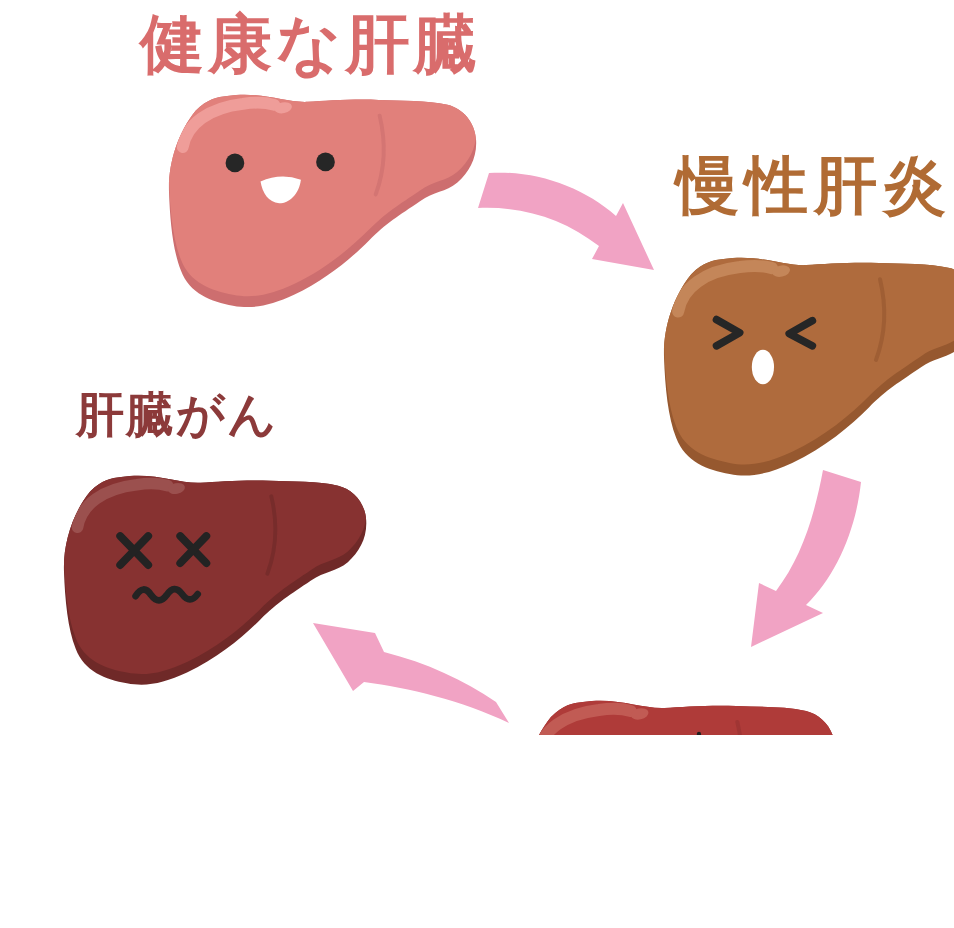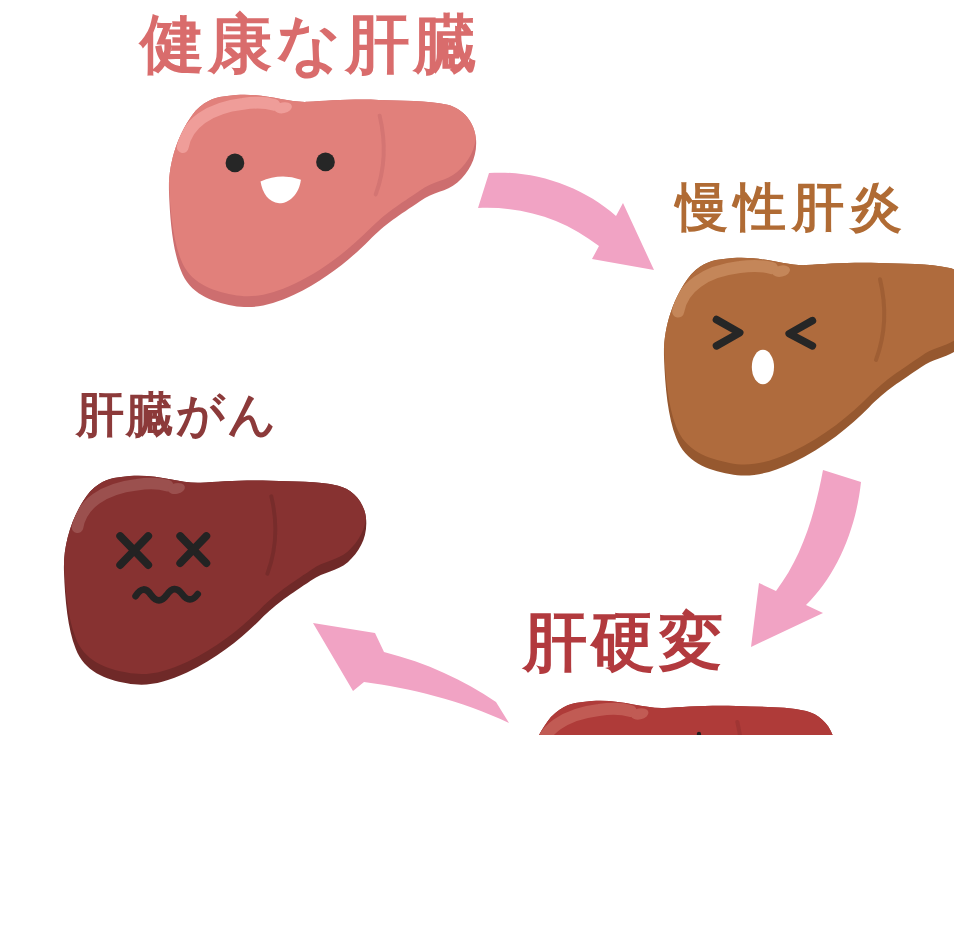--- a/index.html
+++ b/index.html
@@ -7,21 +7,21 @@
     position:relative;width:954px;height:735px;background:#ffffff;overflow:hidden;
     font-family:"DejaVu Sans","Liberation Sans",sans-serif;
     margin-left:36px;
   }
   .stage-label{
     position:absolute;font-weight:700;line-height:1;white-space:nowrap;
     font-family:"DejaVu Sans","Liberation Sans",sans-serif;
     z-index:3;
   }
   .label-healthy {left:104px;top:12px; font-size:64px;letter-spacing:4px;}
-  .label-chronic {left:640px;top:181px;font-size:52px;letter-spacing:6px;}
+  .label-chronic {left:640px;top:154px;font-size:63px;letter-spacing:6px;}
   .label-cirrhosis{left:487px;top:610px;font-size:64px;letter-spacing:4px;}
   .label-cancer  {left:40px; top:390px;font-size:48px;letter-spacing:2px;}
   .liver{position:absolute;z-index:2;}
   .liver-healthy {left:132px;top:93px; width:315px;}
   .liver-chronic {left:627px;top:256px;width:323px;}
   .liver-cirrhosis{left:487px;top:699px;width:319px;}
   .liver-cancer  {left:27px; top:474px;width:310px;}
   .arrow{position:absolute;z-index:1;}
   .arrow-1{left:440px;top:170px;width:185px;height:102px;}
   .arrow-2{left:710px;top:468px;width:120px;height:182px;}
@@ -49,21 +49,20 @@
         C 0 72, 10 40, 28 18
         C 40 6, 50 4, 60 3 Z"></path>
       <clipPath id="liver-clip">
           <use href="#liver-base"></use>
         </clipPath>
     </defs>
   </svg>
 
   <div class="stage-label label-healthy" style="color: rgb(217, 108, 108);">健康な肝臓</div>
   <div class="stage-label label-chronic" style="color: rgb(176, 107, 52);">慢性肝炎</div>
-  <div class="stage-label label-cirrhosis" style="color: rgb(178, 58, 62);">肝硬変</div>
   <div class="stage-label label-cancer" style="color: rgb(140, 58, 58);">肝臓がん</div>
 
   <svg class="liver liver-healthy" viewBox="0 0 320 220">
     <g clip-path="url(#liver-clip)">
       <rect x="-2" y="-2" width="324" height="224" fill="#CD6E6F"></rect>
       <use href="#liver-base" transform="translate(0,-11)" fill="#E1807B"></use>
       <path d="M 15 55 C 19 31, 42 15, 76 11 C 90 9, 101 10, 108 12" fill="none" stroke-width="12" stroke-linecap="round" stroke="#EF9D99"></path>
       <ellipse cx="117" cy="15" rx="9" ry="5.5" transform="rotate(-12 117 15)" fill="#EF9D99"></ellipse>
       <path d="M 215 23 C 221 48, 221 76, 211 103" fill="none" stroke-width="4" stroke-linecap="round" opacity="0.65" stroke="#CD6E6F"></path>
       <circle cx="68" cy="71" r="9.5" fill="#262626"></circle>

